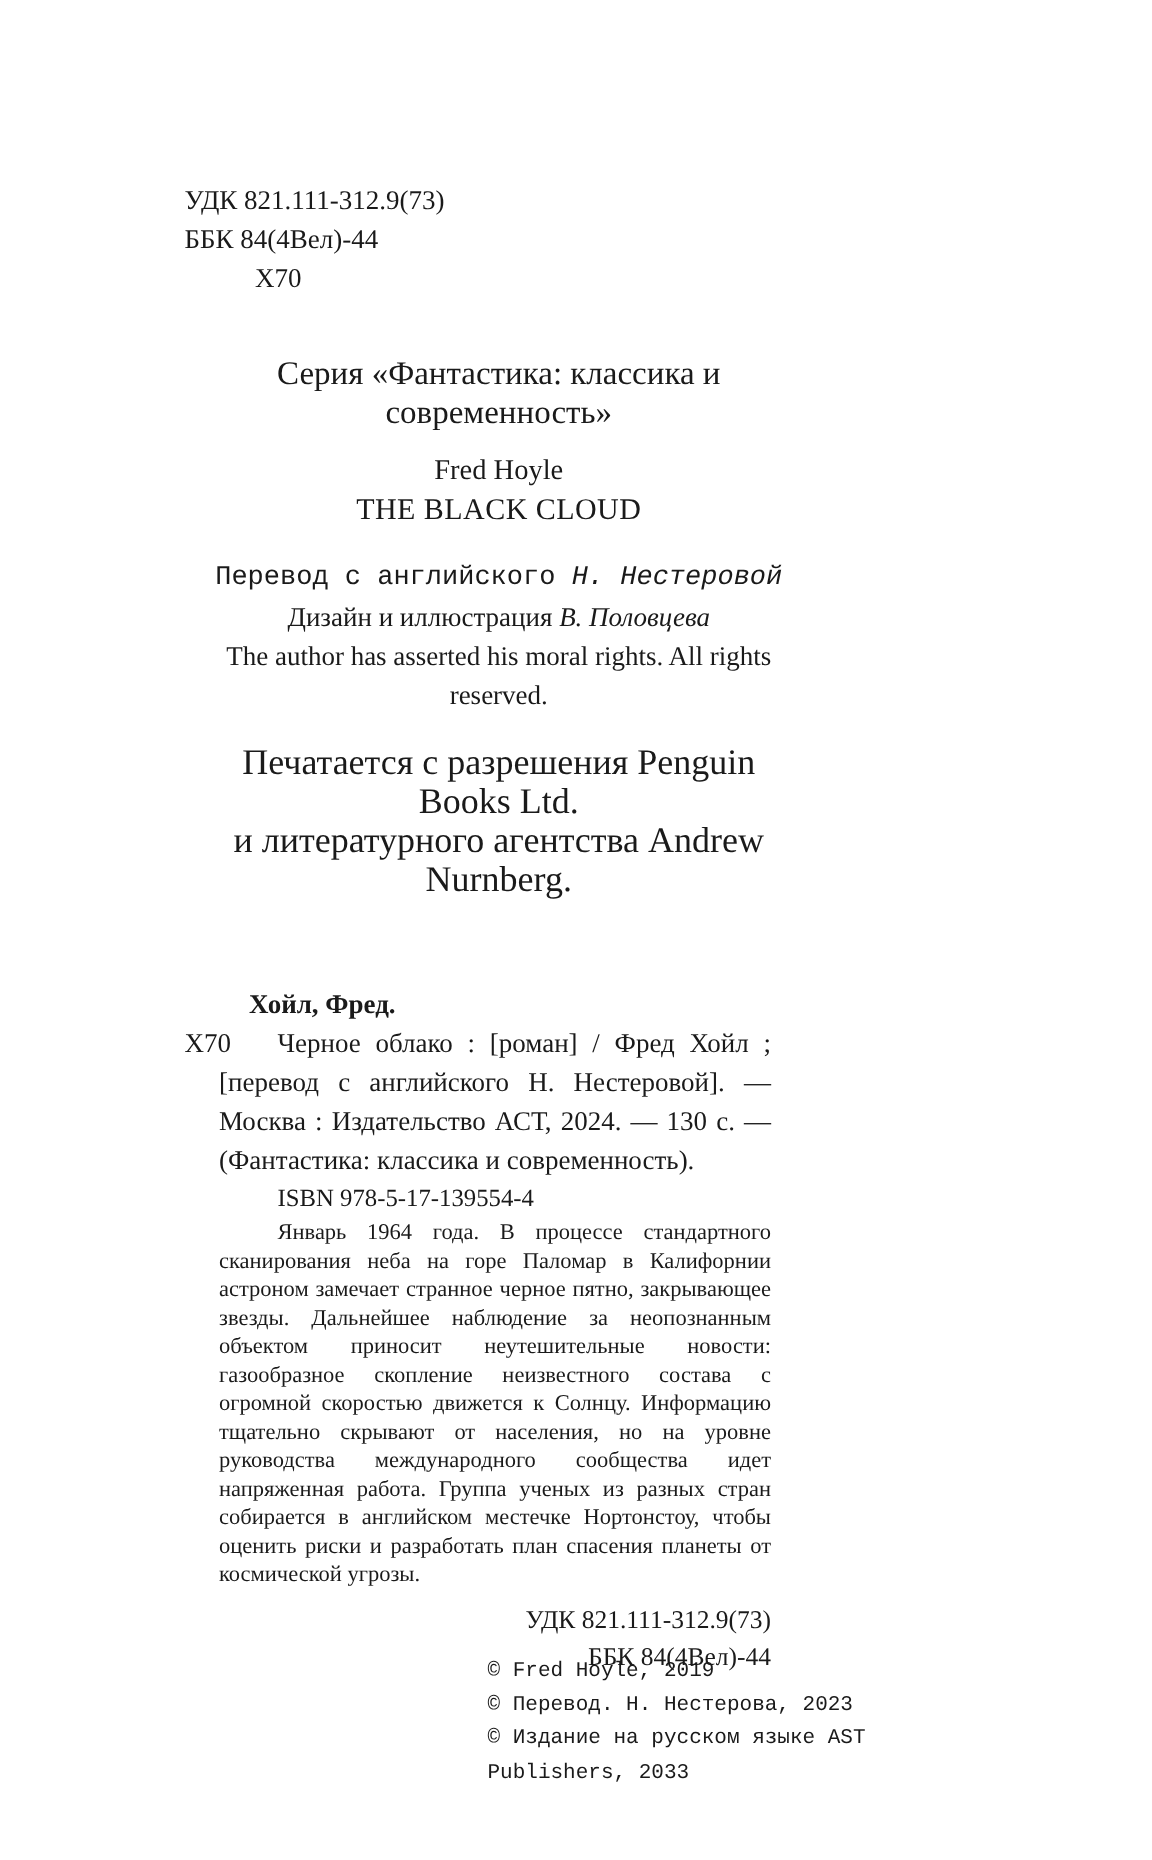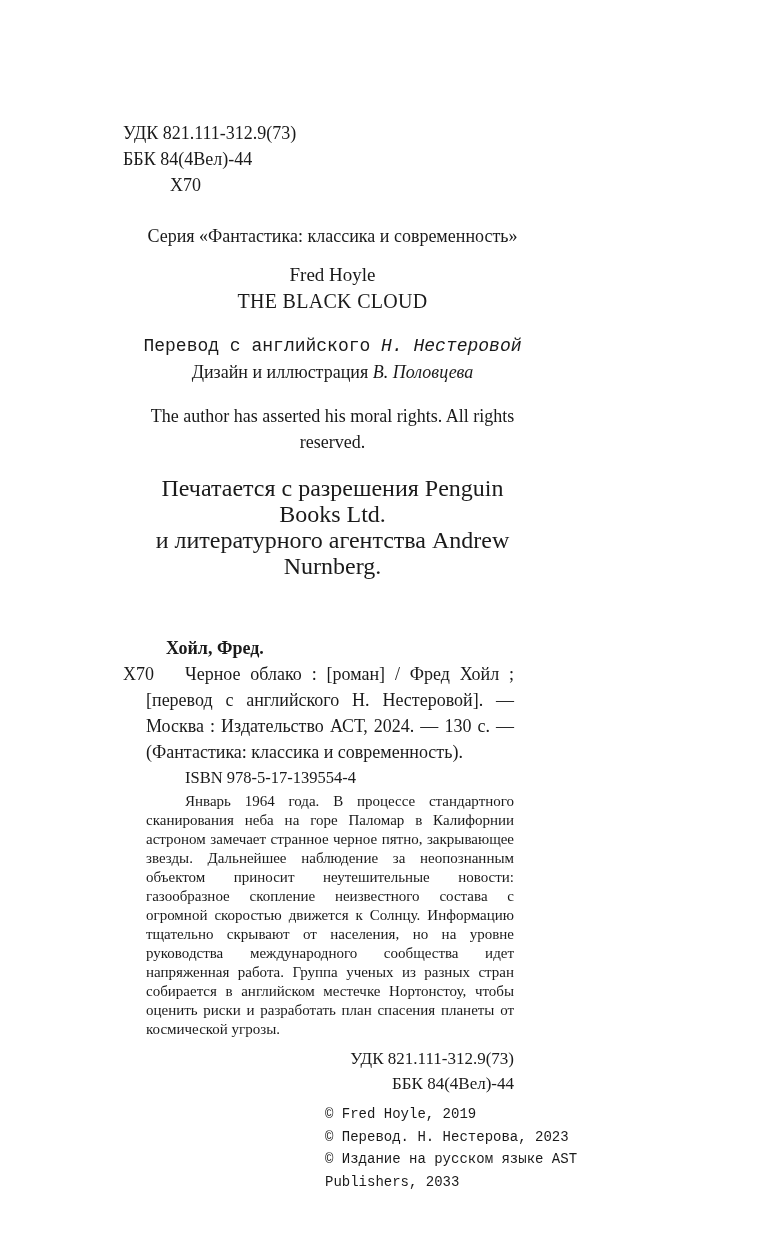--- a/index.html
+++ b/index.html
@@ -18,28 +18,28 @@
     overflow: hidden;
     background: #ffffff;
   }
 
   
   .top-codes { font-size: 18px; line-height: 26px; }
   .author-sign-top { padding-left: 47px; }
 
   
   .center-line { text-align: center; position: relative; left: 14px; }
-  .series { margin-top: 25px; font-size: 18px; line-height: 26px; }
+  .series { margin-top: 38px; font-size: 22px; line-height: 26px; }
   .orig-author { margin-top: 12px; font-size: 19px; line-height: 27px; }
   .orig-title  { font-size: 20px; line-height: 27px; letter-spacing: 0.3px; }
   .credit { font-size: 18px; line-height: 26px; }
   .credit-translation { margin-top: 18px; font-family: Liberation Mono, monospace; }
   .credit-design { }
   .italic { font-style: italic; }
-  .rights-line { margin-top: 18px; font-size: 18px; line-height: 26px; }
+  .rights-line { font-size: 18px; line-height: 26px; }
   .permission { margin-top: 20px; font-size: 24px; line-height: 26px; }
 
   
   .catalog-heading {
     margin-top: 56px;
     padding-left: 43px;
     font-weight: bold;
     font-size: 18px; line-height: 26px;
   }
   .catalog-entry { position: relative; }

